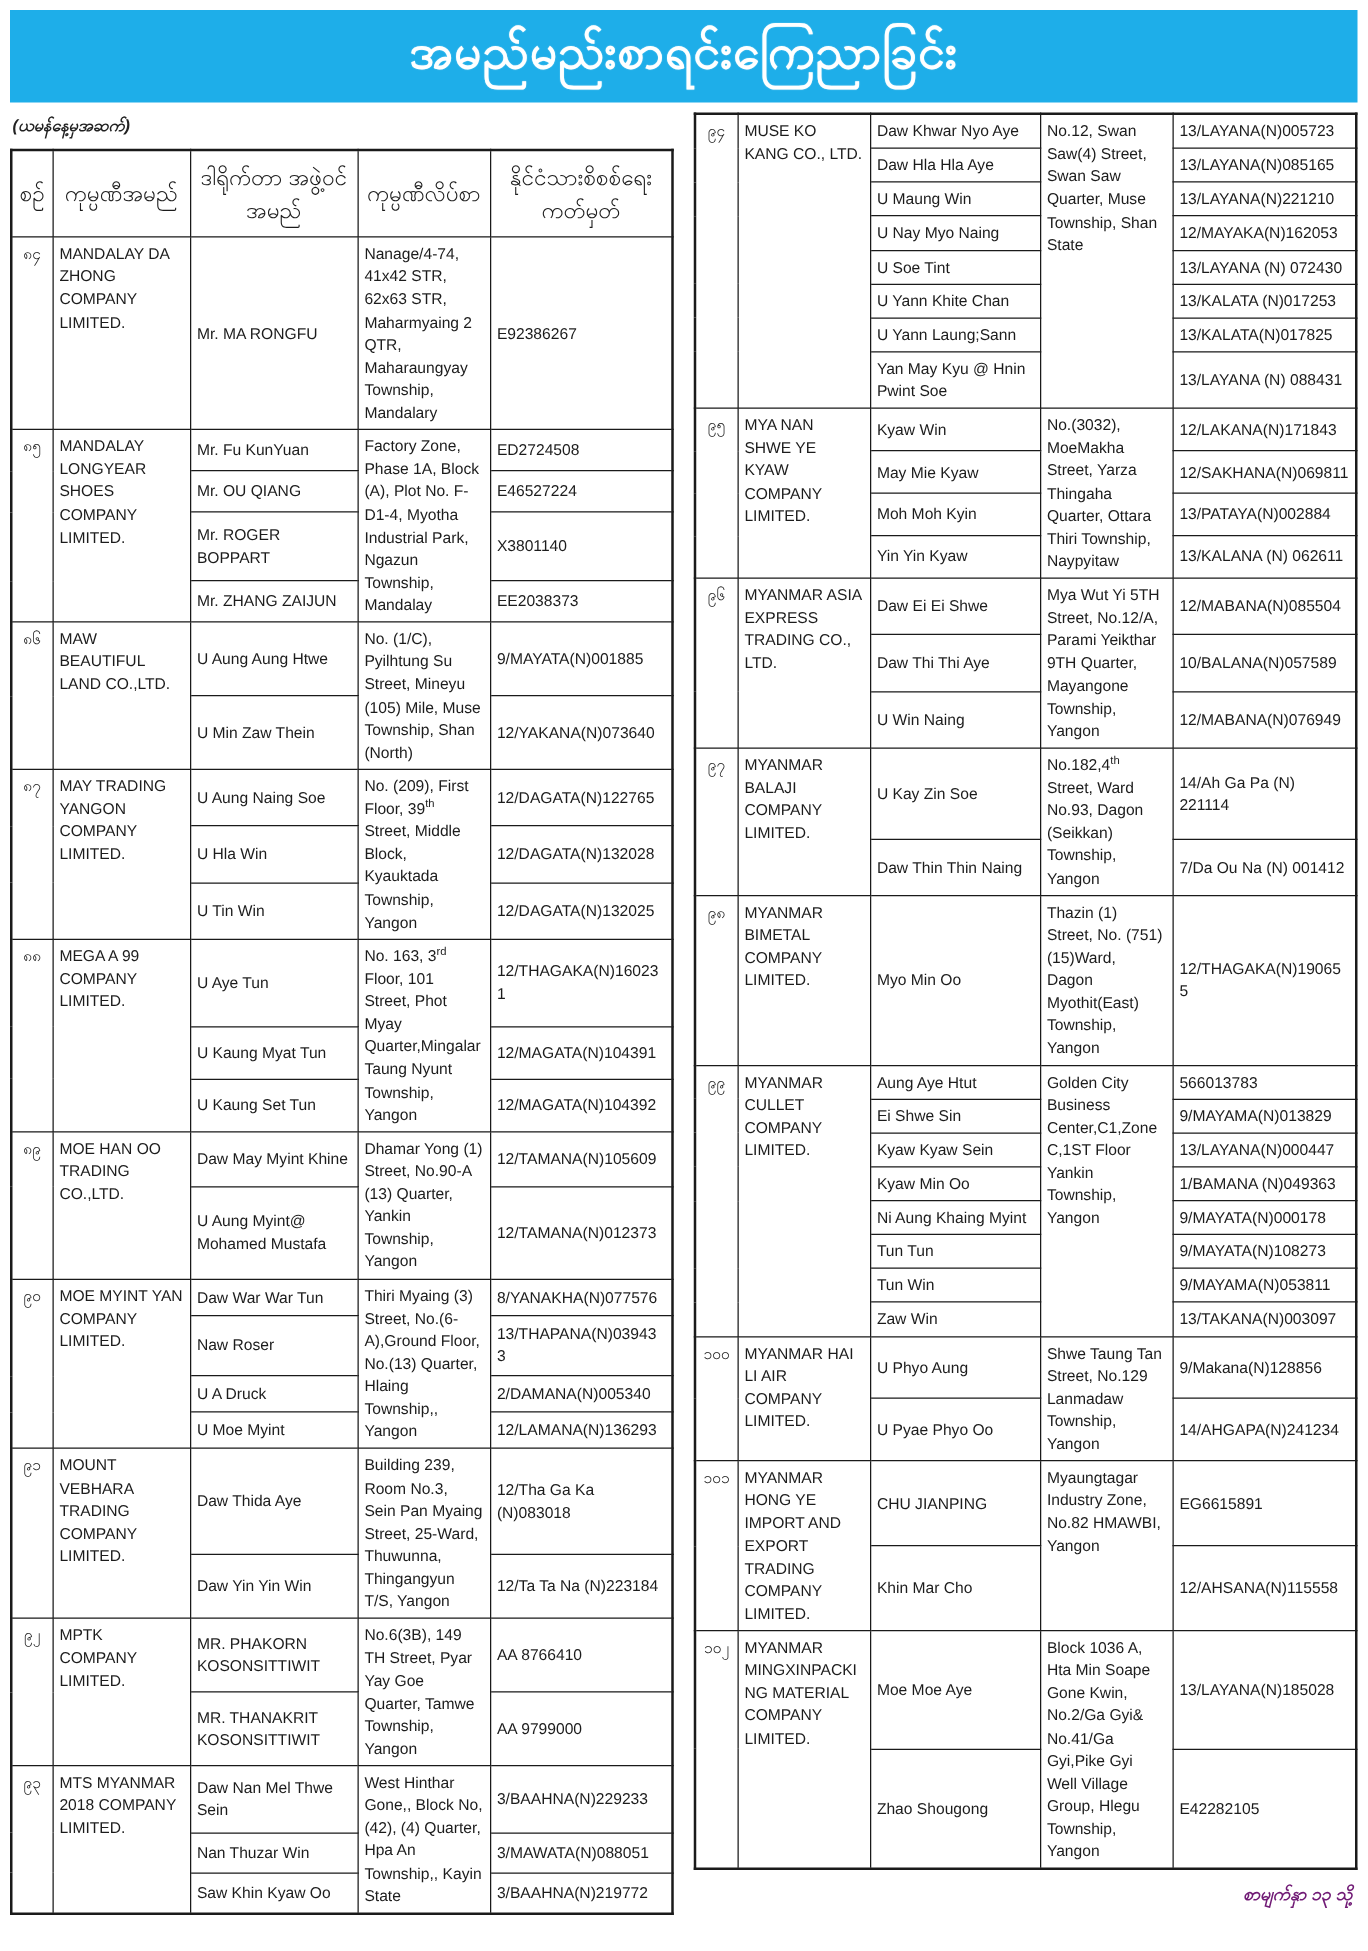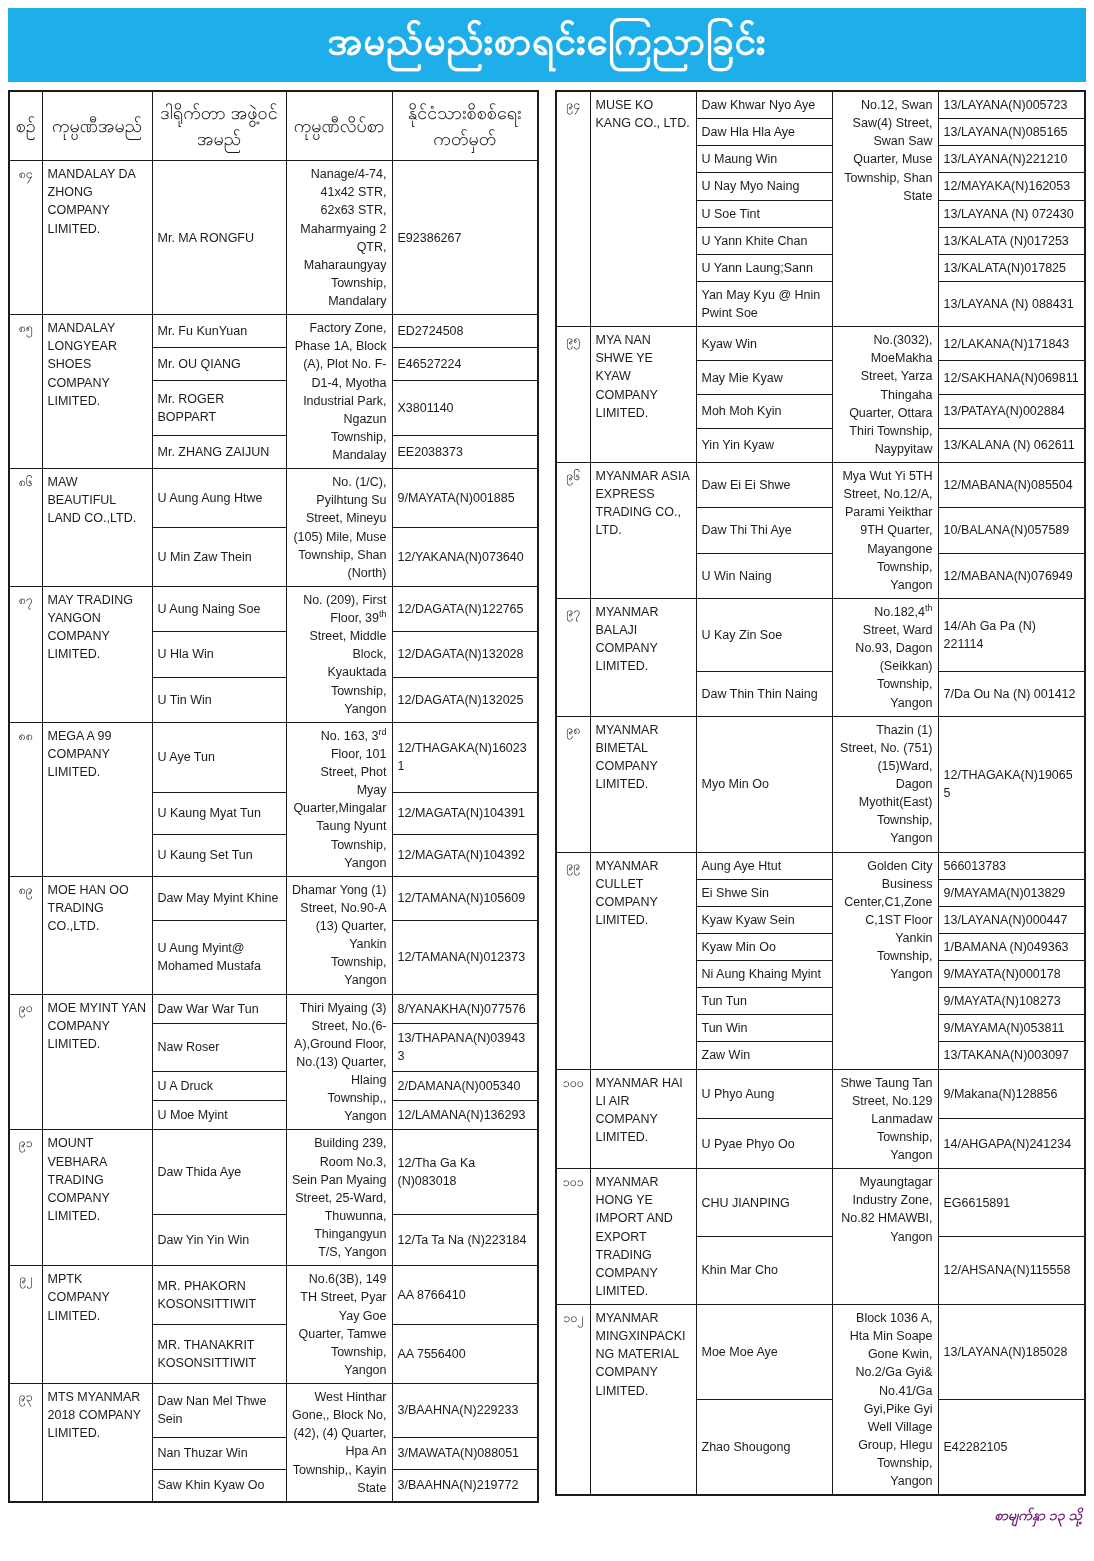--- a/index.html
+++ b/index.html
@@ -61,21 +61,21 @@
   }
   table.blacklist th {
     font-weight: normal;
     vertical-align: middle;
     font-size: 18px;
     padding: 8px 4px;
   }
   td.serial  { text-align: center; vertical-align: top; padding-top: 8px; }
   td.company { text-align: left;  vertical-align: top; padding-top: 8px; }
   td.member  { text-align: left;  vertical-align: middle; height: 27px; }
-  td.address { text-align: right; vertical-align: top; padding-top: 8px; }
+  td.address { text-align: left; vertical-align: top; padding-top: 8px; }
   td.nrc     { text-align: left;  vertical-align: middle; height: 27px; }
   sup { font-size: 9px; line-height: 0; }
   .footer-note {
     text-align: right;
     font-style: italic;
     font-weight: bold;
     font-size: 14px;
     padding: 10px 4px 0 0;
     color: #701a75;
   }
@@ -85,20 +85,21 @@
 
 <div class="page">
 
   <div class="banner">
     <h1>အမည်မည်းစာရင်းကြေညာခြင်း</h1>
   </div>
 
   <div class="content">
 
     <div class="col">
+      <div class="continuation">(ယမန်နေ့မှအဆက်)</div>
       <table class="blacklist">
         <colgroup>
           <col style="width:33px">
             <col style="width:110px">
             <col style="width:134px">
           <col style="width:106px">
             <col>
         </colgroup>
         <thead>
           <tr>
@@ -220,21 +221,21 @@
             </tr>
             <tr>
               <td class="serial" rowspan="2">၉၂</td>
               <td class="company" rowspan="2">MPTK COMPANY LIMITED.</td>
               <td class="member">MR. PHAKORN KOSONSITTIWIT</td>
               <td class="address" rowspan="2">No.6(3B), 149 TH Street, Pyar Yay Goe Quarter, Tamwe Township, Yangon</td>
               <td class="nrc">AA 8766410</td>
             </tr>
             <tr>
               <td class="member">MR. THANAKRIT KOSONSITTIWIT</td>
-              <td class="nrc">AA 7556400</td>
+              <td class="nrc">AA 9799000</td>
             </tr>
             <tr>
               <td class="serial" rowspan="3">၉၃</td>
               <td class="company" rowspan="3">MTS MYANMAR 2018 COMPANY LIMITED.</td>
               <td class="member">Daw Nan Mel Thwe Sein</td>
               <td class="address" rowspan="3">West Hinthar Gone,, Block No, (42), (4) Quarter, Hpa An Township,, Kayin State</td>
               <td class="nrc">3/BAAHNA(N)229233</td>
             </tr>
             <tr>
               <td class="member">Nan Thuzar Win</td>

